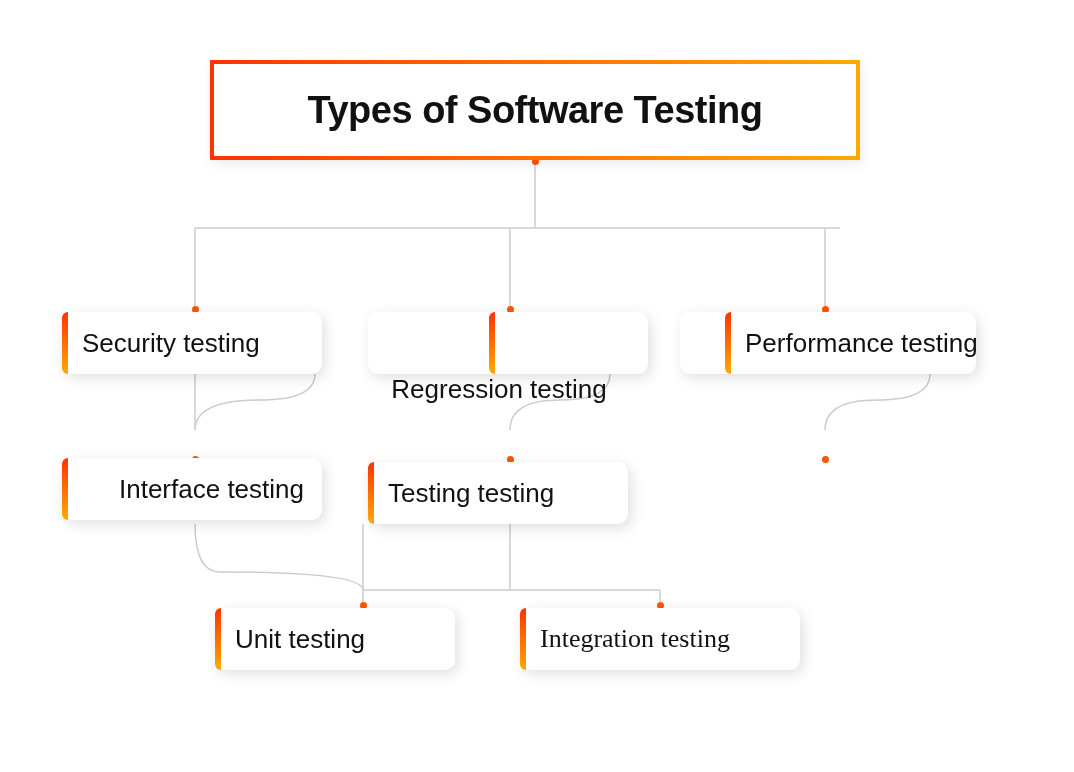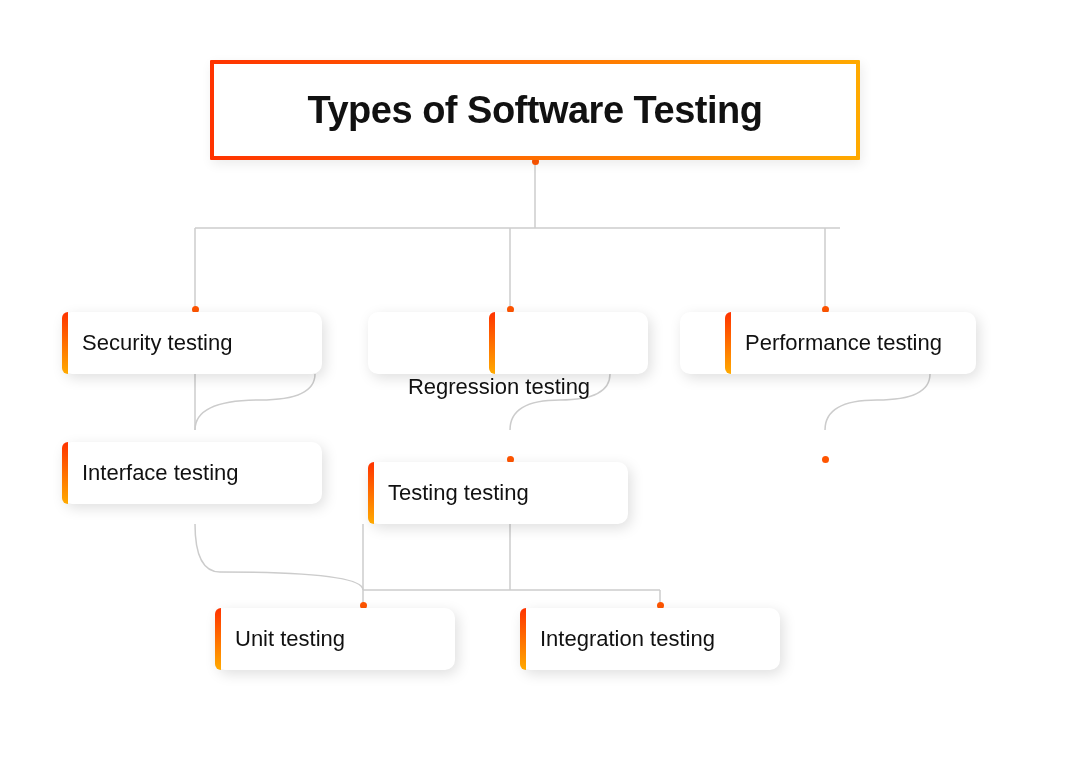--- a/index.html
+++ b/index.html
@@ -58,21 +58,21 @@
     .node-accent {
       width: 6px;
       height: 62px;
       background: linear-gradient(to bottom, #ff3300, #ffaa00);
       border-radius: 10px 0 0 10px;
       flex-shrink: 0;
       margin-right: 14px;
     }
 
     .node-label {
-      font-size: 22px;
+      font-size: 26px;
       font-weight: 500;
       color: #111;
       white-space: nowrap;
     }
 
     
     .dot {
       position: absolute;
       width: 7px;
       height: 7px;
@@ -156,34 +156,34 @@
   <div class="node" style="left:368px; top:312px; width:280px;flex-direction:column;">
     <div class="node-accent"></div>
     <span class="node-label">Regression testing</span>
   </div>
 
   <div class="node" style="left:680px; top:312px; width:296px;padding-left:45px;">
     <div class="node-accent"></div>
     <span class="node-label">Performance testing</span>
   </div>
 
-  <div class="node" style="left:62px; top:442px; width:260px;">
+  <div class="node" style="left:62px; top:458px; width:260px;justify-content:space-between;">
     <div class="node-accent"></div>
     <span class="node-label">Interface testing</span>
   </div>
 
   <div class="node" style="left:368px; top:462px; width:260px;">
     <div class="node-accent"></div>
     <span class="node-label">Testing testing</span>
   </div>
 
 
   <div class="node" style="left:215px; top:608px; width:240px;">
     <div class="node-accent"></div>
     <span class="node-label">Unit testing</span>
   </div>
 
-  <div class="node" style="left:520px; top:608px; width:260px;">
+  <div class="node" style="left:520px; top:608px; width:280px;font-family:Liberation Serif, serif;">
     <div class="node-accent"></div>
     <span class="node-label">Integration testing</span>
   </div>
 
 </div>
 
 </body></html>

